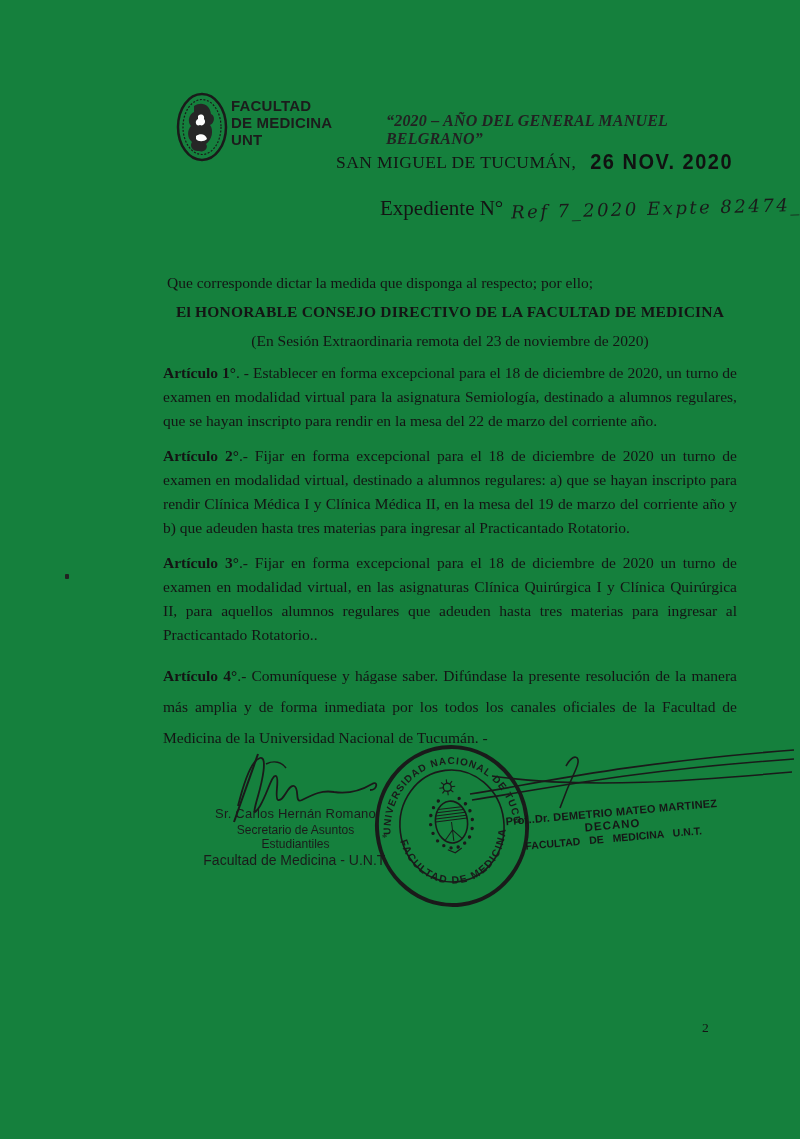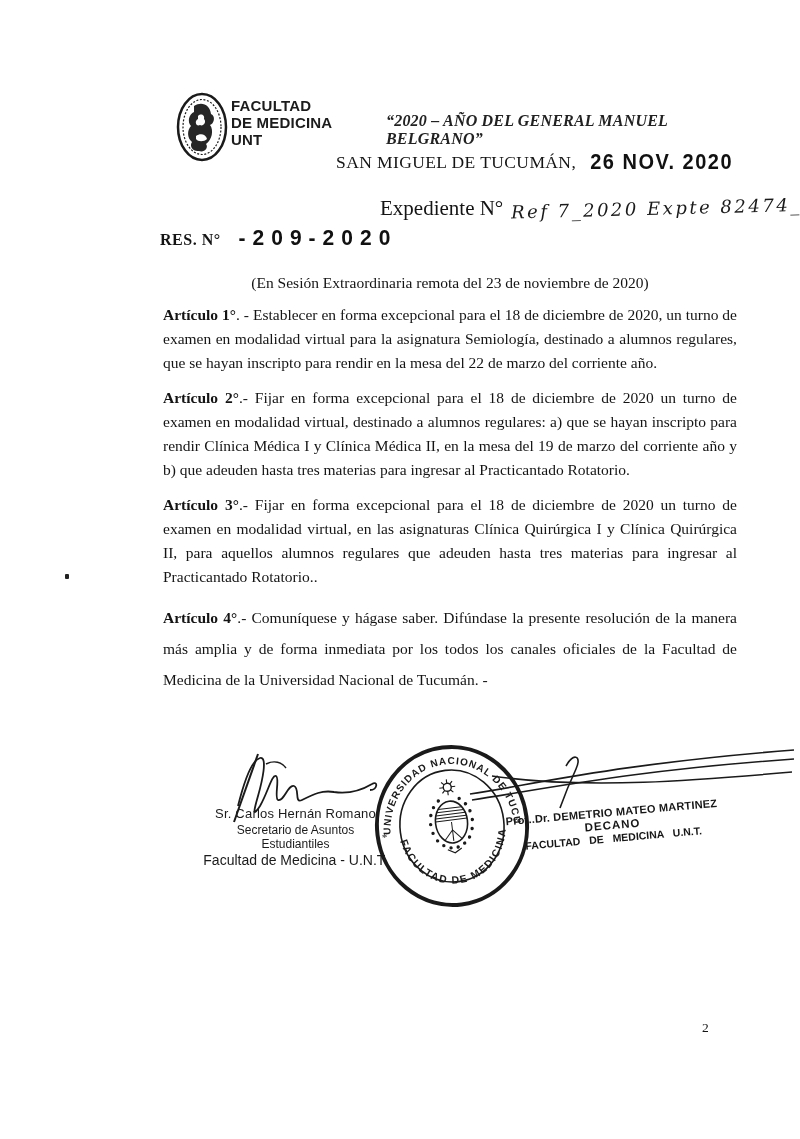--- a/index.html
+++ b/index.html
@@ -1,18 +1,18 @@
 <!DOCTYPE html>
 <html lang="es"><head>
 <meta charset="utf-8">
 <style>
   html,body{margin:0;padding:0;background:#e8e8e8;}
   .page{
     position:relative;width:800px;height:1139px;margin:0 auto;
-    background:#ffffff;color:#141414;overflow:hidden;
+    background:#15803d;color:#141414;overflow:hidden;
     font-family:"Liberation Serif",serif;
   }
   
   .logo-wrap{position:absolute;left:176px;top:92px;width:52px;height:70px;}
   .org-name{
     position:absolute;left:231px;top:97px;
     font-family:"Liberation Sans",sans-serif;font-weight:700;
     font-size:15px;line-height:17px;letter-spacing:.2px;color:#1c1c1c;
   }
   .motto{
@@ -102,26 +102,24 @@
   <div class="city-date">
     <span class="city">SAN MIGUEL DE TUCUMÁN,</span>
     <span class="date-stamp">26 NOV. 2020</span>
   </div>
 
   <div class="expediente">
     <span class="exp-label">Expediente N°</span>
     <span class="exp-hand">Ref 7_2020 Expte 82474_2019</span>
   </div>
 
-  <div class="res-line">
-    <span class="res-label">RES. N°</span>
-    <span class="res-number">-209-2020</span>
-  </div>
 
   <div class="doc-body">
+    <p class="intro">Que corresponde dictar la medida que disponga al respecto; por ello;</p>
+    <p class="council">El HONORABLE CONSEJO DIRECTIVO DE LA FACULTAD DE MEDICINA</p>
     <p class="session">(En Sesión Extraordinaria remota del 23 de noviembre de 2020)</p>
 
     <p class="article"><span class="art-label">Artículo 1°</span><span>. - </span><span>Establecer en forma excepcional para el 18 de diciembre de 2020, un turno de examen en modalidad virtual para la asignatura Semiología, destinado a alumnos regulares, que se hayan inscripto para rendir en la mesa del 22 de marzo del corriente año.</span></p>
 
     <p class="article"><span class="art-label">Artículo 2°</span><span>.- </span><span>Fijar en forma excepcional para el 18 de diciembre de 2020 un turno de examen en modalidad virtual, destinado a alumnos regulares: a) que se hayan inscripto para rendir Clínica Médica I y Clínica Médica II, en la mesa del 19 de marzo del corriente año y b)  que adeuden hasta tres materias para ingresar al Practicantado Rotatorio.</span></p>
 
     <p class="article"><span class="art-label">Artículo 3°</span><span>.- </span><span>Fijar en forma excepcional para el 18 de diciembre de 2020 un turno de examen en modalidad virtual, en las asignaturas Clínica Quirúrgica I y Clínica Quirúrgica II, para aquellos alumnos regulares que adeuden hasta tres materias para ingresar al Practicantado Rotatorio..</span></p>
 
     <p class="article a4"><span class="art-label">Artículo 4°</span><span>.- </span><span>Comuníquese y hágase saber. Difúndase la presente resolución de la manera más amplia y de forma inmediata por los todos los canales oficiales de la Facultad de Medicina de la Universidad Nacional de Tucumán. -</span></p>
   </div>

